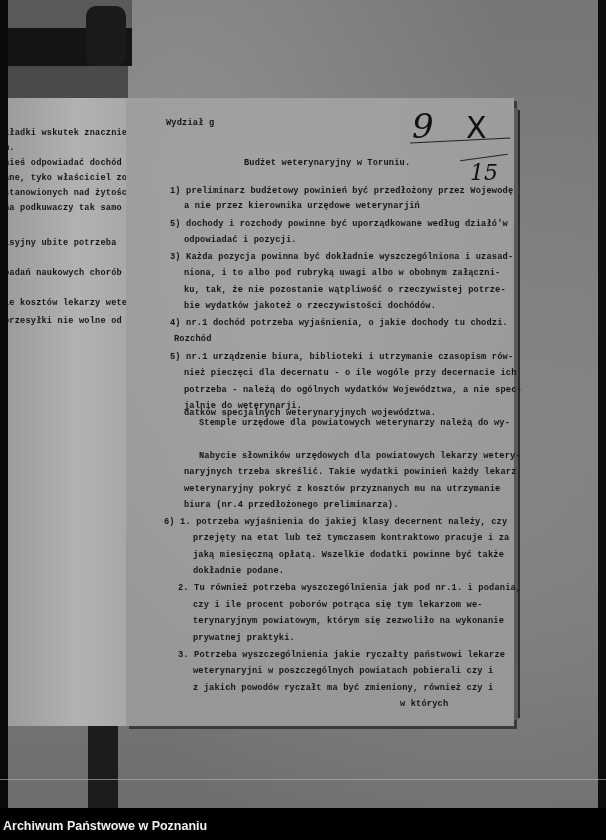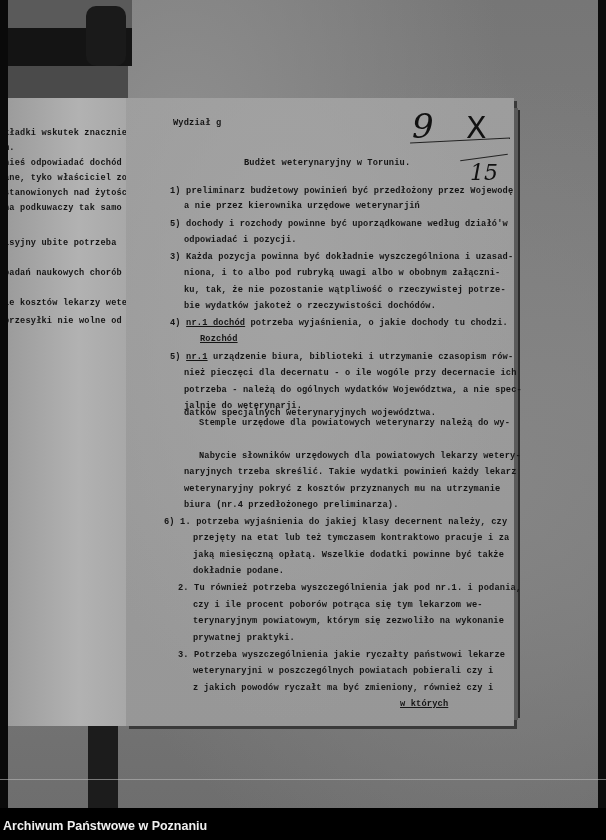--- a/index.html
+++ b/index.html
@@ -59,21 +59,21 @@
   .page-edge {
     position: absolute; left: 514px; top: 108px; width: 4px; height: 612px; background: #5a5a5a;
   }
   .page-edge2 {
     position: absolute; left: 518px; top: 110px; width: 2px; height: 608px; background: #2a2a2a;
   }
   .tx {
     position: absolute; white-space: nowrap;
     font-size: 8.7px; font-weight: bold; color: #141414; letter-spacing: 0.15px;
   }
-  .u { text-decoration: underline; }
+  .u { }
   .hand {
     position: absolute; font-family: "DejaVu Serif", serif; font-style: italic; color: #111;
   }
   .footer {
     position: absolute; left: 0; top: 808px; width: 606px; height: 32px; background: #000;
   }
   .footer-text {
     position: absolute; left: 3px; top: 11px;
     font-family: "Liberation Sans", sans-serif; font-weight: bold;
     font-size: 12.5px; color: #f0f0f0;
@@ -105,21 +105,21 @@
   <div class="ln" style="top:140px">isyjny ubite potrzeba</div>
   <div class="ln" style="top:170px">badań naukowych chorób</div>
   <div class="ln" style="top:200px">ie kosztów lekarzy wete-</div>
   <div class="ln" style="top:218px">przesyłki nie wolne od</div>
 </div>
 
 <div class="main-page"></div>
 <div class="page-edge"></div>
 <div class="page-edge2"></div>
 
-<div class="tx" style="left:173px; top:118px">Wydział g</div>
+<div class="tx" style="left:166px; top:118px">Wydział g</div>
 
 <div class="hand" style="left:412px; top:106px; font-size:34px;">9</div>
 <div class="hand" style="left:466px; top:110px; font-size:30px; font-style:normal; font-family:'DejaVu Sans', sans-serif; font-weight:normal;">X</div>
 <div style="position:absolute; left:410px; top:140px; width:100px; height:1px; background:#222; transform:rotate(-3deg);"></div>
 <div style="position:absolute; left:460px; top:157px; width:48px; height:1px; background:#222; transform:rotate(-8deg);"></div>
 <div class="hand" style="left:470px; top:160px; font-size:22px;text-align:right;">15</div>
 
 <div class="tx" style="left:244px; top:158px">Budżet weterynaryjny w Toruniu.</div>
 
 <div class="tx" style="left:170px; top:186px">1) preliminarz budżetowy powinień być przedłożony przez Wojewodę</div>
@@ -129,21 +129,21 @@
 <div class="tx" style="left:170px; top:252px">3) Każda pozycja powinna być dokładnie wyszczególniona i uzasad-</div>
 <div class="tx" style="left:184px; top:268px">niona, i to albo pod rubryką  uwagi  albo w obobnym załączni-</div>
 <div class="tx" style="left:184px; top:285px">ku, tak,  że nie pozostanie wątpliwość o rzeczywistej potrze-</div>
 <div class="tx" style="left:184px; top:301px">bie wydatków jakoteż o rzeczywistości dochódów.</div>
 
 <div class="tx" style="left:170px; top:318px">
   <span>4)</span>
   <span class="u">nr.1 dochód</span>
   <span>potrzeba wyjaśnienia, o jakie dochody tu chodzi.</span>
 </div>
-<div class="tx u" style="left:200px; top:334px">Rozchód</div>
+<div class="tx u" style="left:174px; top:334px">Rozchód</div>
 
 <div class="tx" style="left:170px; top:352px">
   <span>5)</span>
   <span class="u">nr.1</span>
   <span>urządzenie biura, biblioteki i utrzymanie czasopism rów-</span>
 </div>
 <div class="tx" style="left:184px; top:368px">nież pieczęci dla decernatu - o ile wogóle przy decernacie ich</div>
 <div class="tx" style="left:184px; top:385px">potrzeba - należą do ogólnych wydatków Województwa, a nie spec-</div>
 <div class="tx" style="left:184px; top:401px">jalnie do weterynarji.</div>
 <div class="tx" style="left:199px; top:418px">Stemple urzędowe dla powiatowych weterynarzy należą do wy-</div>

